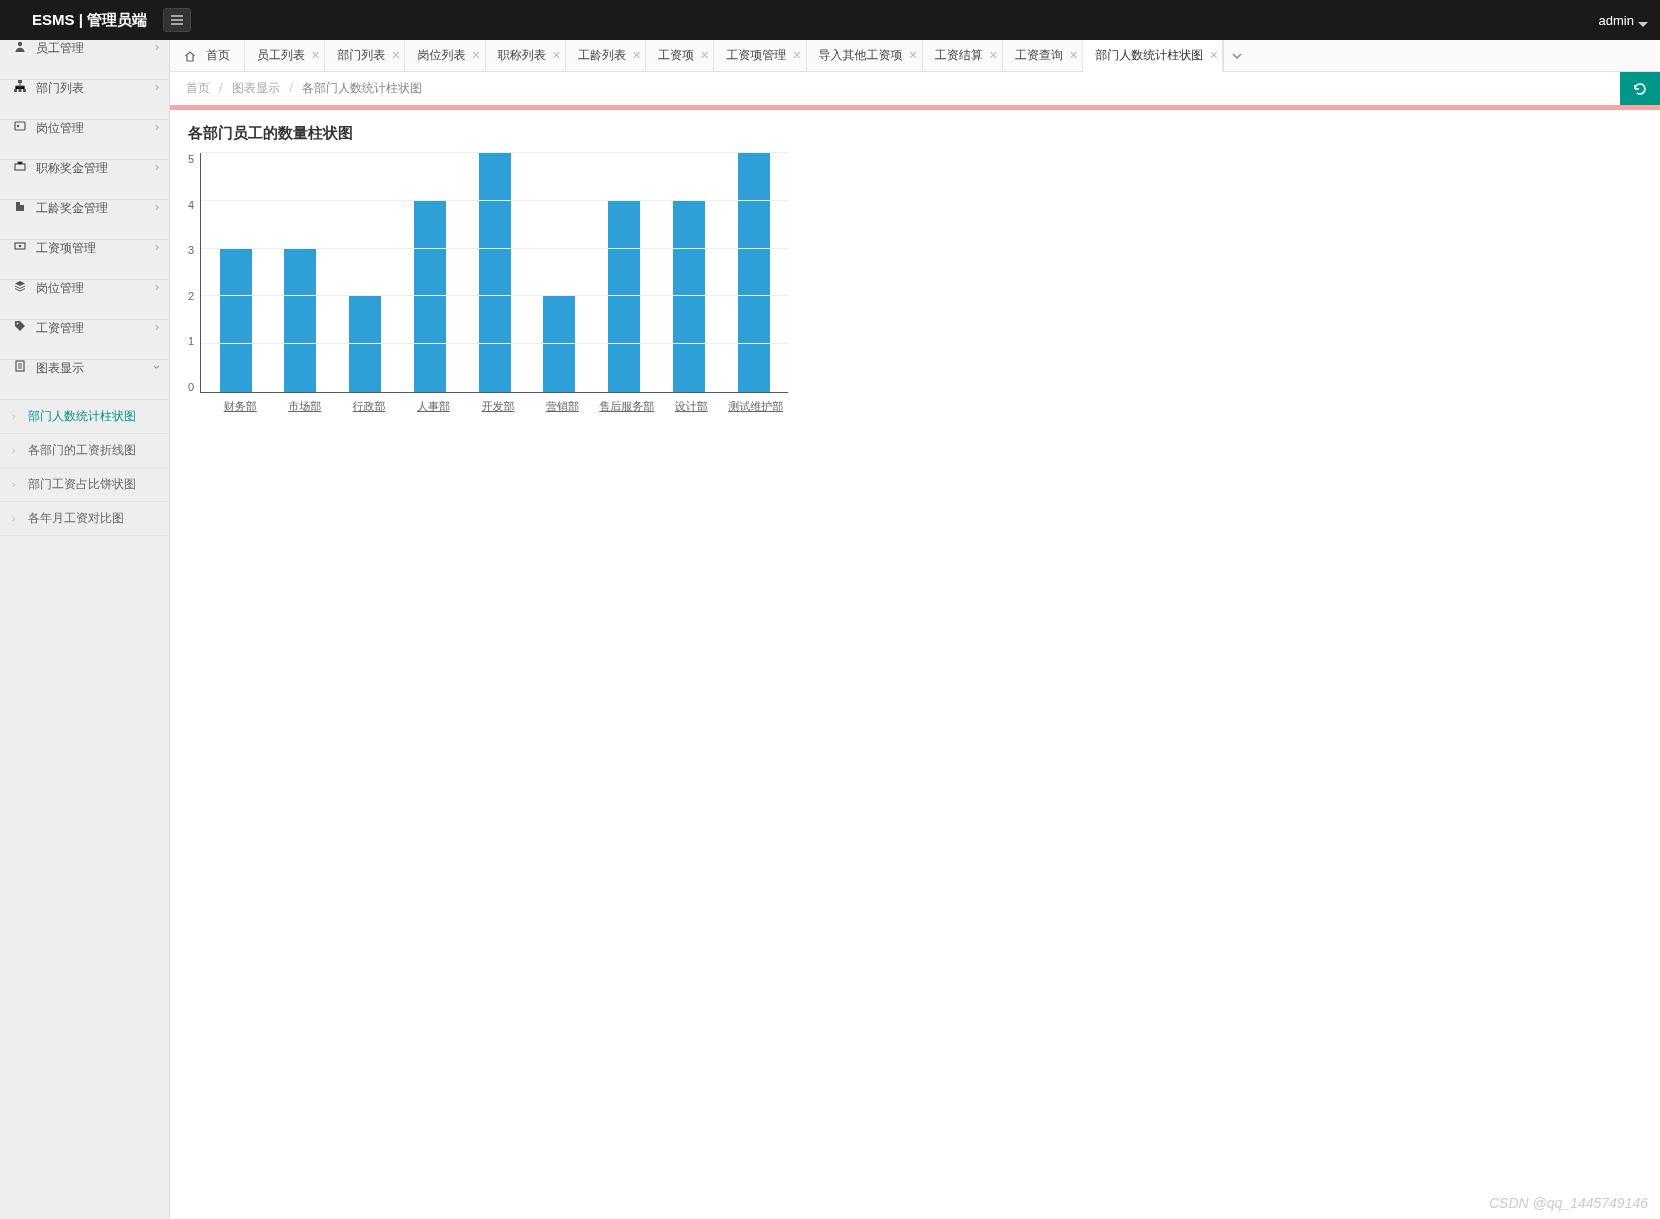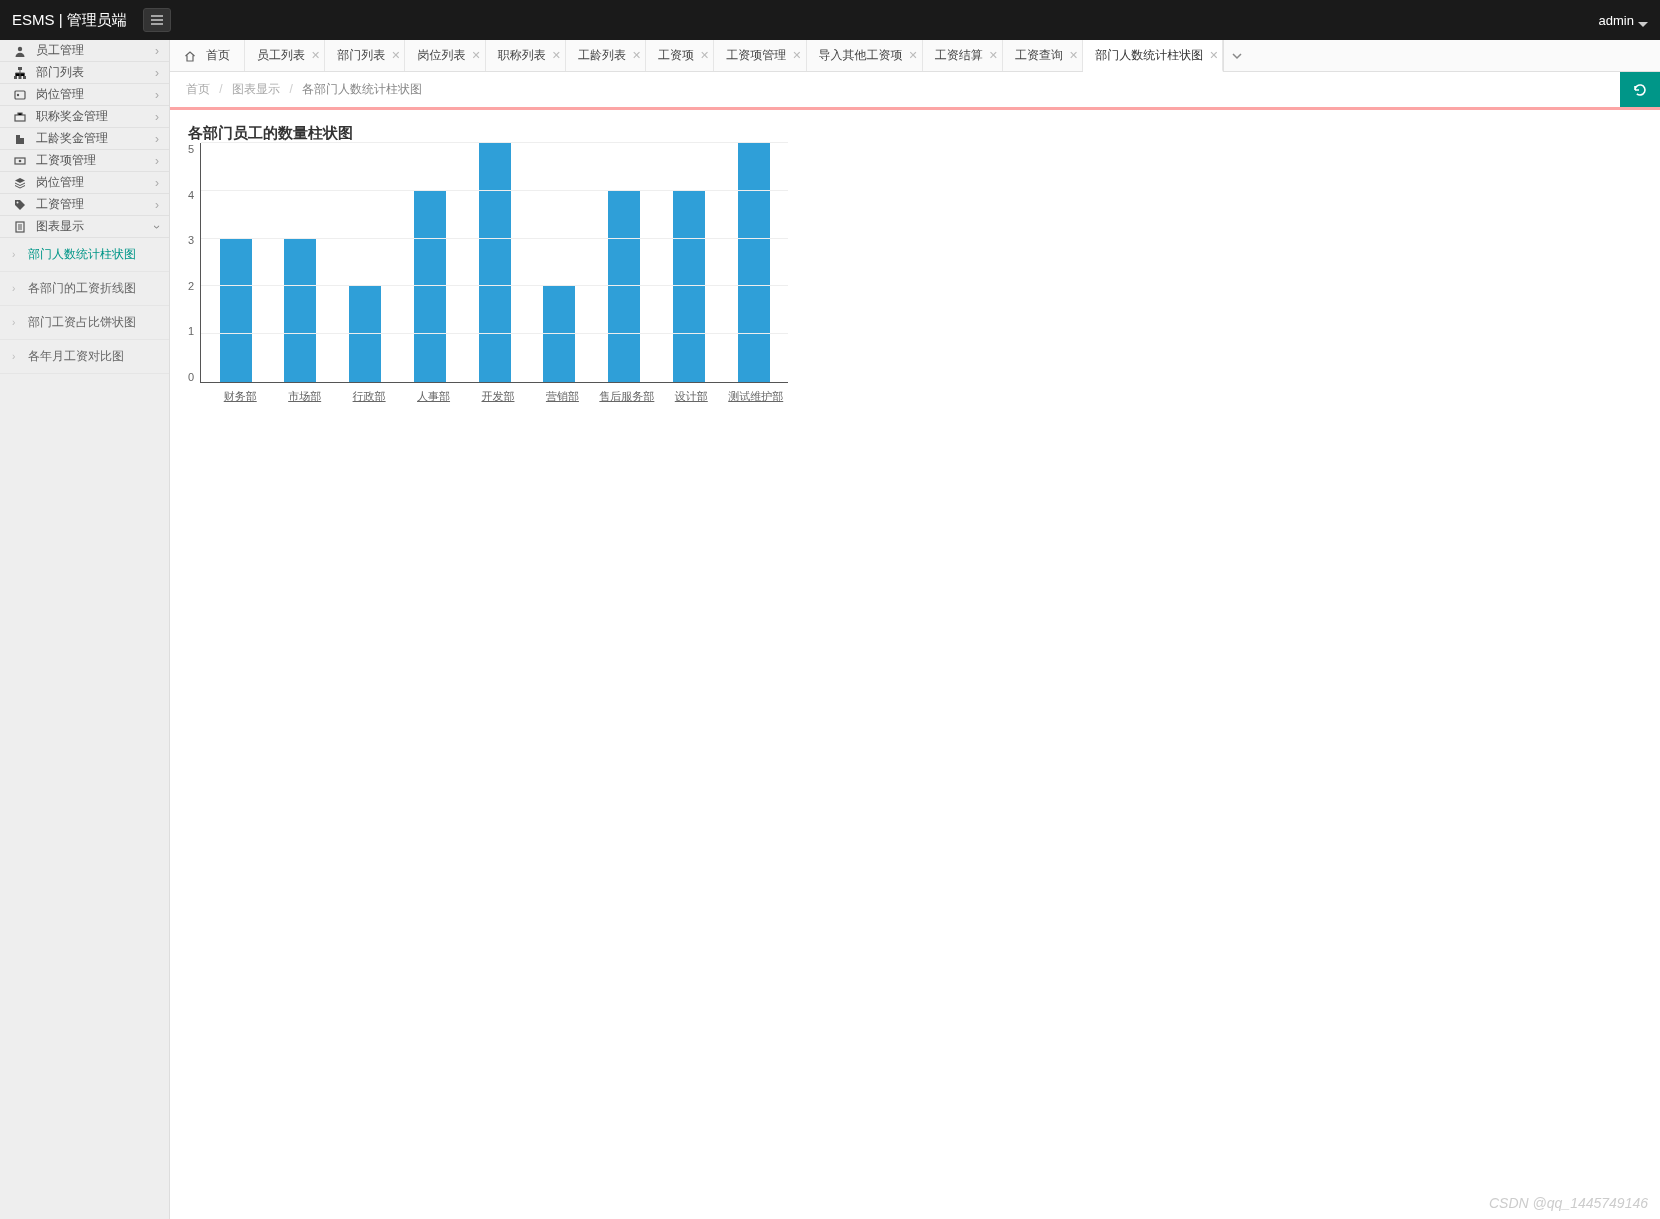--- a/index.html
+++ b/index.html
@@ -1,52 +1,52 @@
 <!DOCTYPE html>
 <html><head>
 <meta charset="utf-8">
 <style>
 * { margin: 0; padding: 0; box-sizing: border-box; }
 body { font-family: "Microsoft YaHei", Arial, sans-serif; font-size: 13px; color: #333; background: #f5f5f5; }
 
 .topbar { height: 40px; background: #1a1a1a; display: flex; align-items: center; color: #fff; padding: 0 12px; }
-.topbar .brand { font-size: 15px; font-weight: 400; margin-right: 12px; }
+.topbar .brand { font-size: 15px; font-weight: 700; margin-right: 12px; margin-left: 20px; }
 .topbar .menu-toggle { width: 28px; height: 24px; background: #333; border: 1px solid #444; border-radius: 3px; display: flex; align-items: center; justify-content: center; cursor: pointer; margin-left: 4px; }
 .topbar .spacer { flex: 1; }
 .topbar .user { display: flex; align-items: flex-end; gap: 4px; cursor: pointer; font-size: 13px; }
 
 .layout { display: flex; height: calc(100vh - 40px); }
 
 .sidebar { width: 170px; background: #eeeeee; border-right: 1px solid #ddd; overflow-y: auto; }
-.side-item { height: 22px; display: flex; align-items: center; padding: 0 12px; border-bottom: 1px solid #e0e0e0; cursor: pointer; color: #555; font-size: 12px; position: relative; }
+.side-item { height: 40px; display: flex; align-items: flex-start; padding: 0 12px; border-bottom: 1px solid #e0e0e0; cursor: pointer; color: #555; font-size: 12px; position: relative; }
 .side-item .side-icon { width: 16px; margin-right: 8px; display: inline-flex; justify-content: center; }
 .side-item .chev { position: absolute; right: 10px; color: #aaa; }
 .side-item.open .chev { transform: rotate(90deg); transition: .1s; color: #888; }
 .side-sub { height: 34px; display: flex; align-items: center; padding-left: 28px; border-bottom: 1px solid #e5e5e5; cursor: pointer; color: #666; font-size: 12px; position: relative; }
 .side-sub .sub-chev { position: absolute; left: 12px; color: #bbb; font-size: 10px; }
 .side-sub.active { color: #009688; }
 
 .main { flex: 1; display: flex; flex-direction: column; background: #fff; overflow: hidden; }
 
 .tabs { height: 32px; border-bottom: 1px solid #e0e0e0; display: flex; align-items: stretch; background: #fafafa; }
 .tab { display: flex; align-items: center; padding: 0 4px 0 12px; border-right: 1px solid #e6e6e6; cursor: pointer; font-size: 12px; color: #444; gap: 6px; white-space: nowrap; }
 .tab.home { padding: 0 14px; }
 .tab.active { background: #fff; border-bottom: 2px solid #fff; margin-bottom: -1px; color: #333; }
 .tab .close { color: #bbb; font-size: 11px; cursor: pointer; }
 .tab .home-icon { margin-right: 4px; }
 .tabs-more { width: 26px; display: flex; align-items: center; justify-content: center; border-left: 1px solid #e0e0e0; cursor: pointer; color: #888; }
 
-.crumb-row { height: 38px; display: flex; align-items: center; padding: 0 0 0 16px; border-bottom: 3px solid #fca5a5; gap: 12px; }
+.crumb-row { height: 38px; display: flex; align-items: center; padding: 0 0 0 16px; border-bottom: 5px solid #fca5a5; gap: 12px; }
 .crumb-row .crumb { color: #aaa; font-size: 12px; }
 .crumb-row .crumb .sep { margin: 0 6px; color: #ccc; }
 .crumb-row .crumb .cur { color: #888; }
 .crumb-row .refresh { margin-left: auto; width: 40px; height: 100%; background: #009688; color: #fff; display: flex; align-items: center; justify-content: center; cursor: pointer; }
 
 .content { flex: 1; padding: 14px 18px; overflow: auto; }
-.chart-title { font-size: 15px; font-weight: 700; color: #333; }
+.chart-title { font-size: 15px; font-weight: 700; color: #333; margin-bottom: 10px; }
 
 .chart-wrap { position: relative; width: 600px; }
 .chart-body { display: flex; }
 .y-axis { display: flex; flex-direction: column; justify-content: space-between; align-items: flex-end; padding-right: 6px; color: #666; font-size: 11px; height: 240px; }
 .plot { position: relative; flex: 1; height: 240px; border-left: 1px solid #555; border-bottom: 1px solid #555; }
 .grid-line { position: absolute; left: 0; right: 0; border-top: 1px solid #eee; }
 .bars { position: absolute; inset: 0; display: flex; align-items: flex-end; justify-content: space-around; padding: 0 2px; }
 .bar { width: 32px; background: #2f9fd8; }
 .x-axis { display: flex; justify-content: space-around; margin-left: 20px; margin-top: 6px; }
 .x-label { flex: 1; text-align: center; font-size: 11px; color: #666; white-space: nowrap; text-decoration: underline; }

